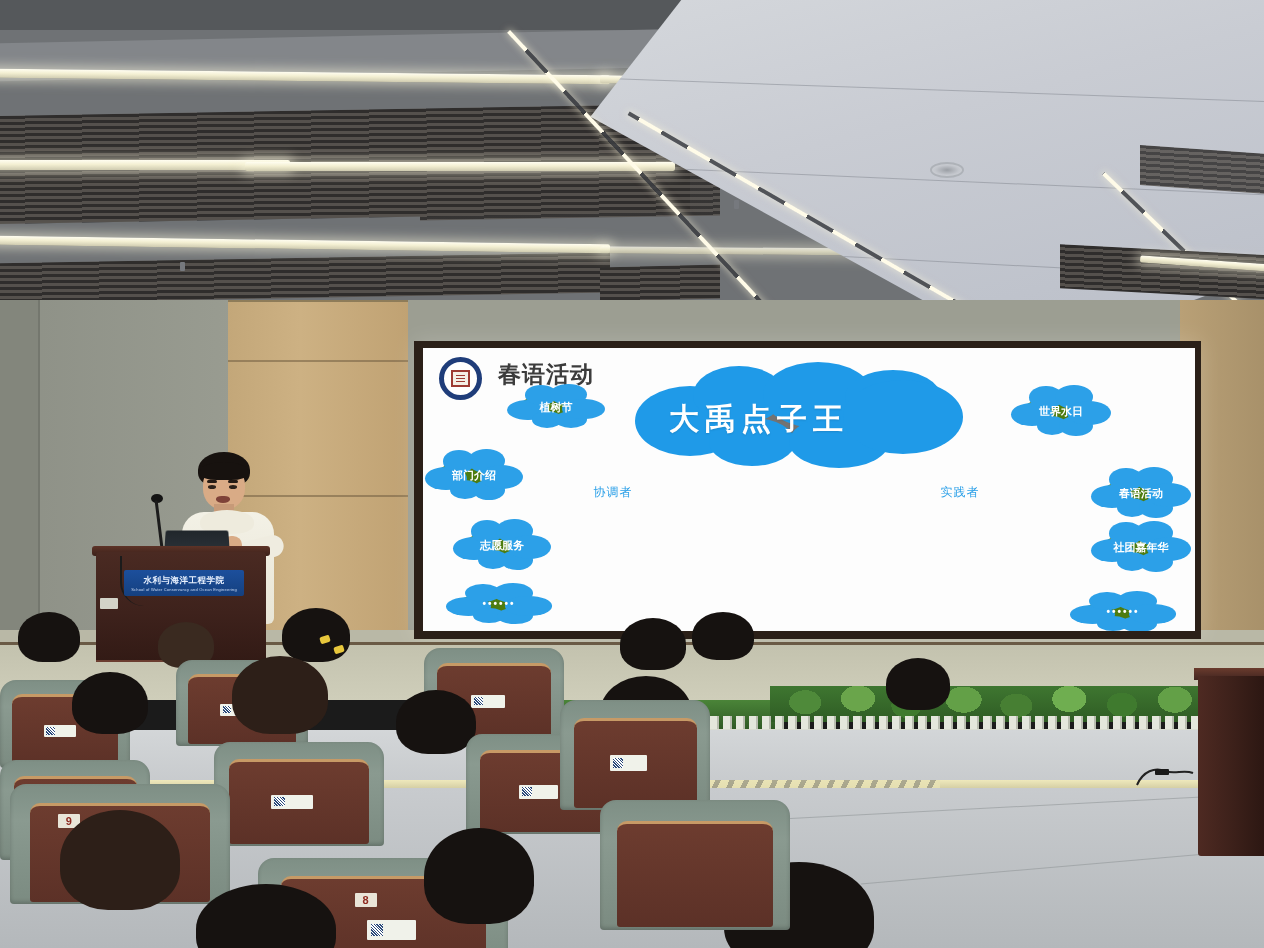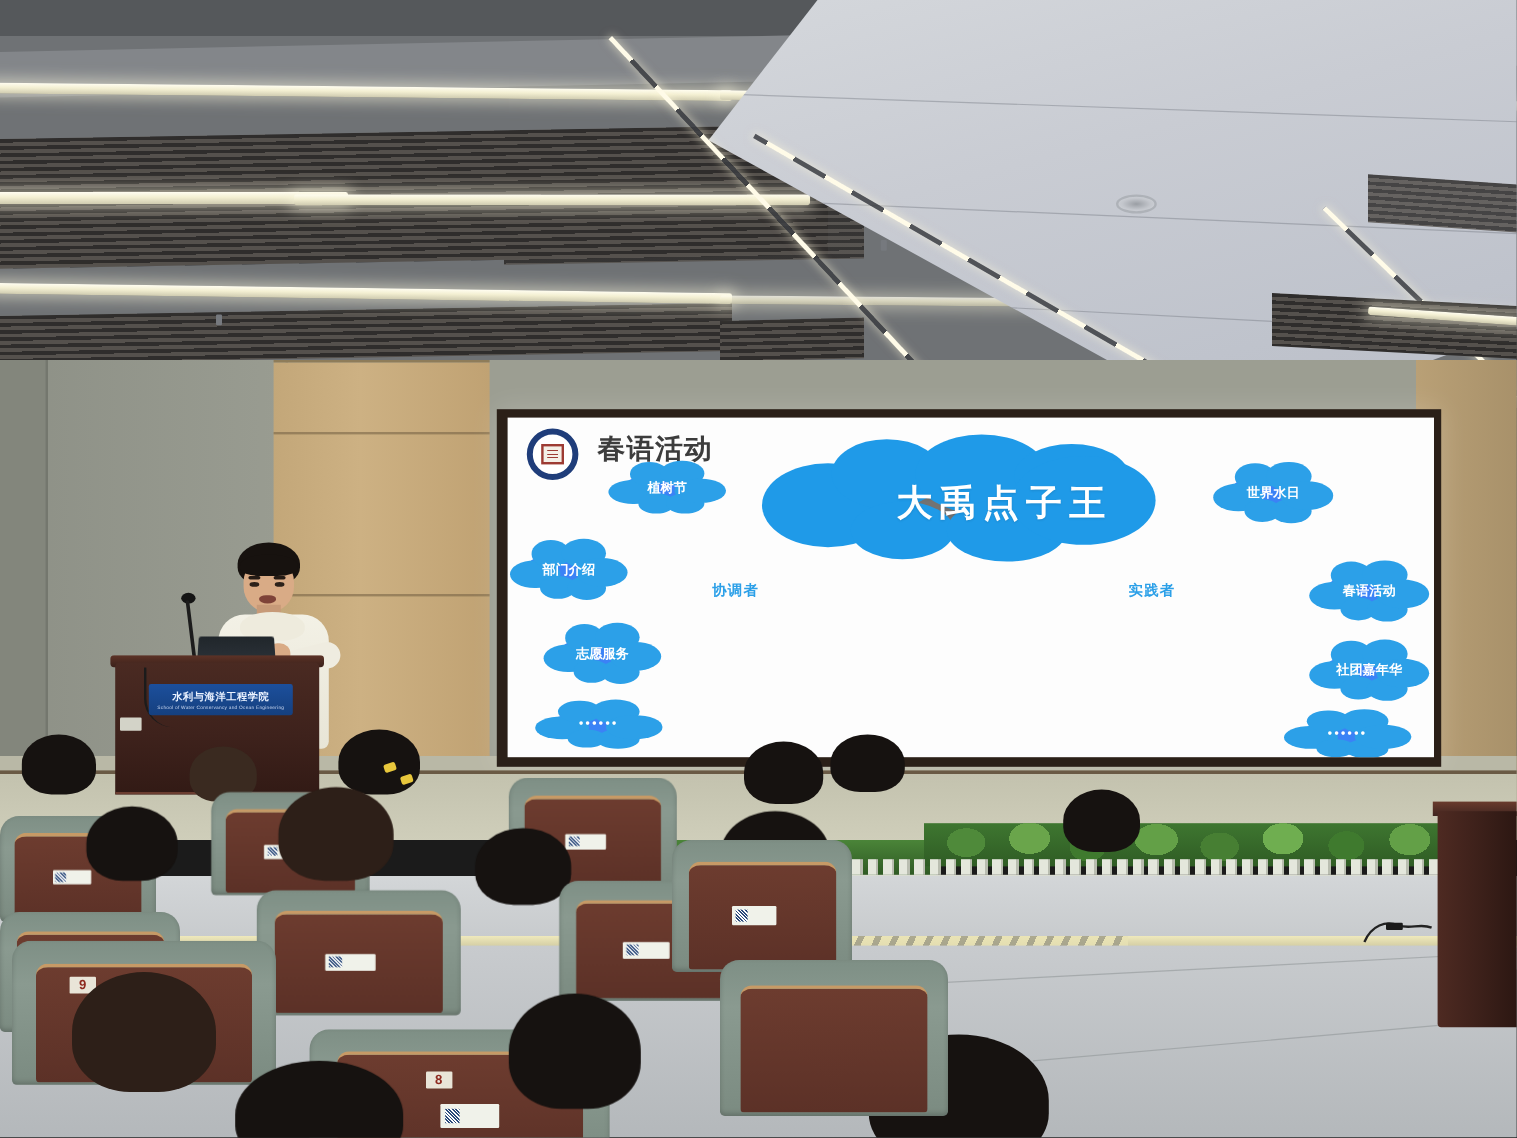--- a/index.html
+++ b/index.html
@@ -146,21 +146,21 @@
   }
   .slide-title {
     position: absolute; left: 75px; top: 11px;
     font-size: 23px; font-weight: 700; color: #3c3c3c;
     letter-spacing: 1px;
   }
 
   
   .cloud {
     position: absolute;
-    background: #3b82f6;
+    background: #4d7c0f;
     border-radius: 50%;
     display: flex; align-items: center; justify-content: center;
     text-align: center;
     color: #ffffff; font-weight: 700;
     line-height: 1.12;
   }
   .cloud::before, .cloud::after {
     content: ""; position: absolute; background: #2ca0e8; border-radius: 50%;
   }
   .cloud::before { width: 56%; height: 78%; left: -16%; top: 22%; }
@@ -175,21 +175,21 @@
   .cloud .txt { position: relative; z-index: 5; }
 
   .c-small { font-size: 11px; }
   .c-dots  { font-size: 10px; letter-spacing: 2px; }
 
   
   .hero-cloud {
     position: absolute; left: 246px; top: 44px;
     width: 258px; height: 54px;
     background: #737373; border-radius: 48px;
-    display:flex; align-items:center; justify-content:flex-end;
+    display:flex; align-items:center; justify-content:flex-start;
   }
   .hero-cloud::before, .hero-cloud::after {
     content:""; position:absolute; background:#1f9ae8; border-radius:50%;
   }
   .hero-cloud::before { width:110px; height:70px; left:-34px; top:-6px; }
   .hero-cloud::after  { width:120px; height:74px; right:-36px; top:-12px; }
   .hero-p {
     position:absolute; background:#1f9ae8; border-radius:50%;
   }
   .hp1 { width:92px; height:58px; left:24px;  top:-26px; }
@@ -211,21 +211,21 @@
     border-radius: 48% 52% 50% 50% / 50% 48% 52% 50%;
     display: flex; flex-direction: column; align-items: center; justify-content: center;
     color: #ffffff; text-align: center;
   }
   .blob-title { font-size: 12px; font-weight: 700; margin-bottom: 5px; letter-spacing: 1px; }
   .blob-body  { font-size: 10.5px; font-weight: 700; line-height: 1.32; width: 104px; }
 
   
   .col { position: absolute; text-align: center; }
   .col-head {
-    font-size: 12px; font-weight: 700; color: #2ca0e8; margin-bottom: 5px; letter-spacing: 1px;
+    font-size: 12px; font-weight: 400; color: #2ca0e8; margin-bottom: 5px; letter-spacing: 1px;
   }
   .col-body {
     font-size: 11px; color: #4a4a4a; line-height: 1.5;
   }
 
   
   .hedge-wallband {
     position: absolute; left: 0; top: 642px; width: 1264px; height: 58px;
     background: linear-gradient(to bottom,#c3c2ae,#cfceba);
     border-top: 3px solid #6a5a45;
@@ -516,21 +516,21 @@
       </div>
 
       <div class="cloud c-small" style="left:680px; top:130px; width:76px; height:30px;">
         <span class="puff p1"></span>
           <span class="puff p2"></span>
         <span class="puff p3"></span>
           <span class="puff p4"></span>
         <span class="txt">春语活动</span>
       </div>
 
-      <div class="cloud c-small" style="left:680px; top:196px; width:76px; height:30px;">
+      <div class="cloud c-small" style="left:680px; top:184px; width:76px; height:30px;">
         <span class="puff p1"></span>
           <span class="puff p2"></span>
         <span class="puff p3"></span>
           <span class="puff p4"></span>
         <span class="txt">社团嘉年华</span>
       </div>
 
       <div class="cloud c-dots" style="left:660px; top:252px; width:80px; height:24px;">
         <span class="puff p1"></span>
           <span class="puff p2"></span>

